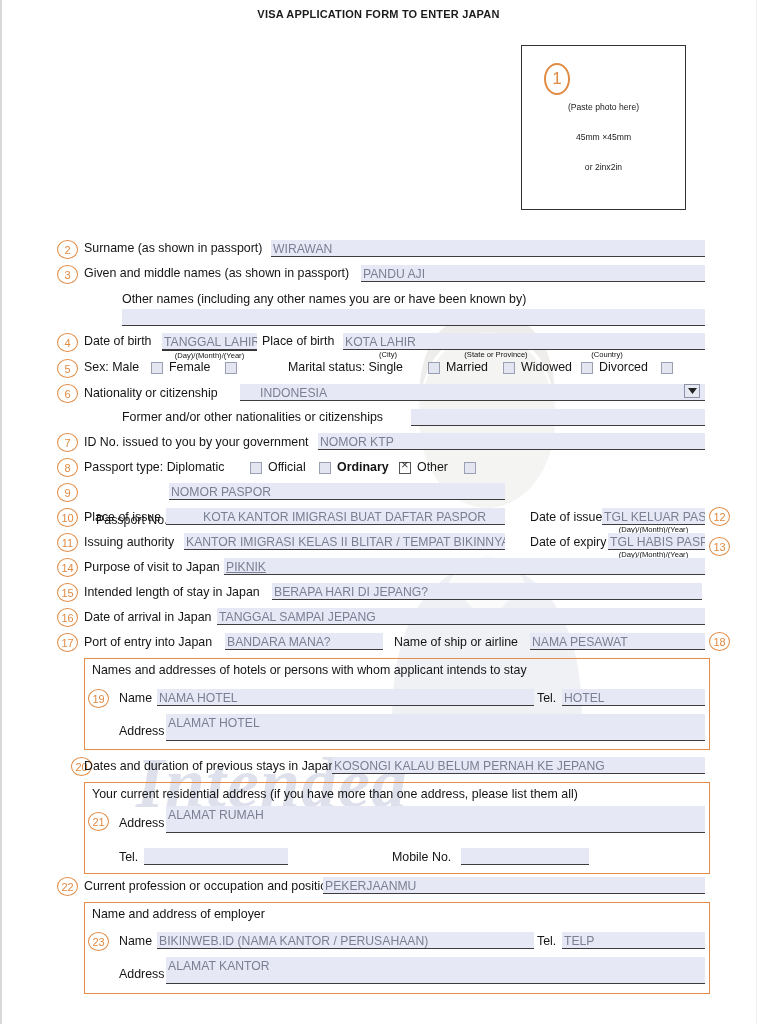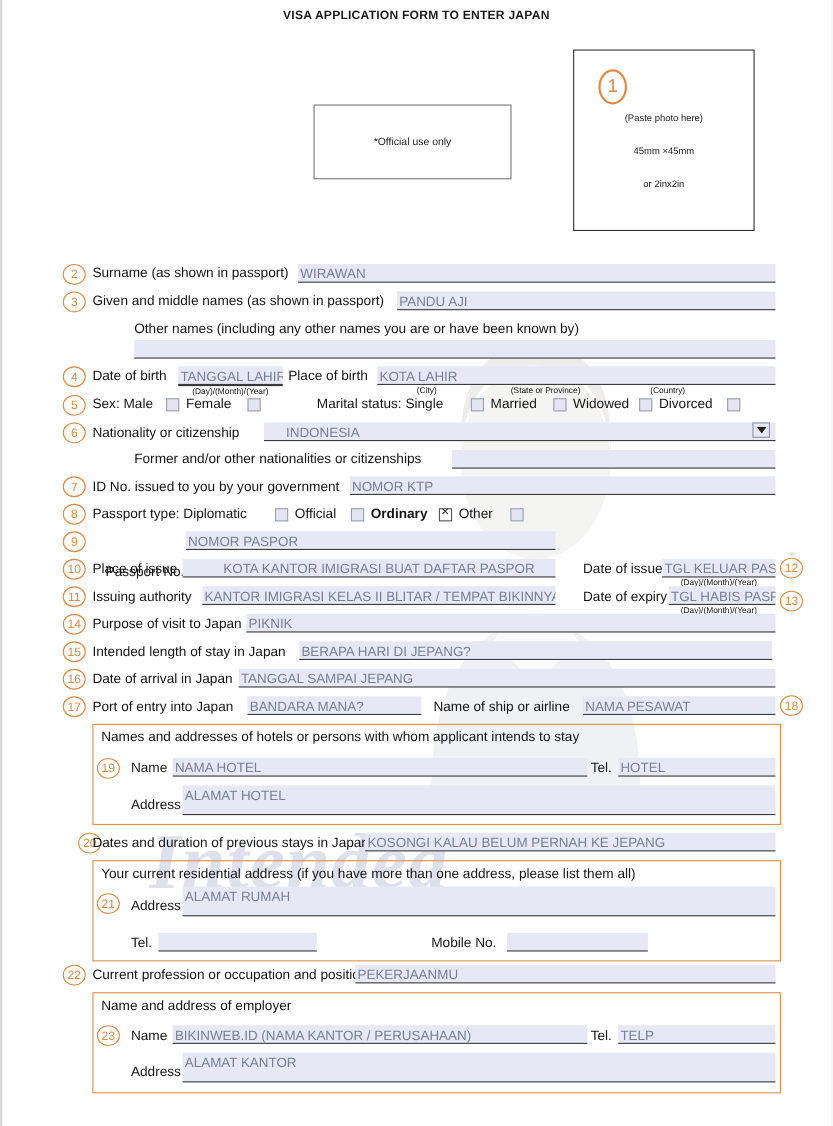--- a/index.html
+++ b/index.html
@@ -166,23 +166,20 @@
   <path d="M115 255 q-30 8 -38 28 l38 40 l38 -40 q-8 -20 -38 -28z" fill="#e8e8ea"></path>
   <ellipse cx="90" cy="118" rx="9" ry="6" fill="#6a655f"></ellipse>
   <ellipse cx="142" cy="118" rx="9" ry="6" fill="#6a655f"></ellipse>
 </svg>
 <div class="wm-text">Intended</div>
 
 <div class="content">
 
   <div class="title">VISA APPLICATION FORM TO ENTER JAPAN</div>
 
-  <div class="official-box">
-    <span>*Official use only</span>
-  </div>
 
   <div class="photo-box">
     <div class="cnum big" style="left:22px; top:17px;">1</div>
     <div class="photo-lines">
       <div>(Paste photo here)</div>
       <div>45mm ×45mm</div>
       <div>or 2inx2in</div>
     </div>
   </div>
 
@@ -264,21 +261,21 @@
     <div class="cnum abs" style="left:57px; top:297px;">11</div>
     <span class="lbl abs" style="left:84px; top:299px;">Issuing authority</span>
     <span class="fld abs" style="left:184px; top:297px; width:321px;">KANTOR IMIGRASI KELAS II BLITAR / TEMPAT BIKINNYA</span>
     <span class="lbl abs" style="left:530px; top:299px;">Date of expiry</span>
     <span class="fld abs" style="left:608px; top:297px; width:97px;">TGL HABIS PASP</span>
     <div class="cnum abs" style="left:709px; top:301px;">13</div>
     <span class="subplain abs" style="left:602px; top:314px; width:103px;">(Day)/(Month)/(Year)</span>
 
     <div class="cnum abs" style="left:57px; top:322px;">14</div>
     <span class="lbl abs" style="left:84px; top:324px;">Purpose of visit to Japan</span>
-    <span class="fld abs" style="left:224px; top:322px; width:481px;">PIKNIK</span>
+    <span class="fld abs" style="left:224px; top:322px; width:481px;text-decoration:underline;">PIKNIK</span>
 
     <div class="cnum abs" style="left:57px; top:347px;">15</div>
     <span class="lbl abs" style="left:84px; top:349px;">Intended length of stay in Japan</span>
     <span class="fld abs" style="left:272px; top:347px; width:430px;">BERAPA HARI DI JEPANG?</span>
 
     <div class="cnum abs" style="left:57px; top:372px;">16</div>
     <span class="lbl abs" style="left:84px; top:374px;">Date of arrival in Japan</span>
     <span class="fld abs" style="left:217px; top:372px; width:488px;">TANGGAL SAMPAI JEPANG</span>
 
     <div class="cnum abs" style="left:57px; top:397px;">17</div>

